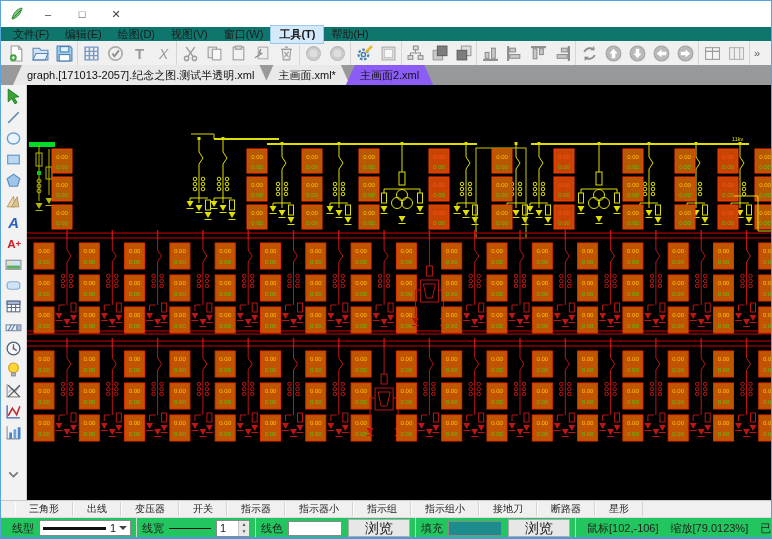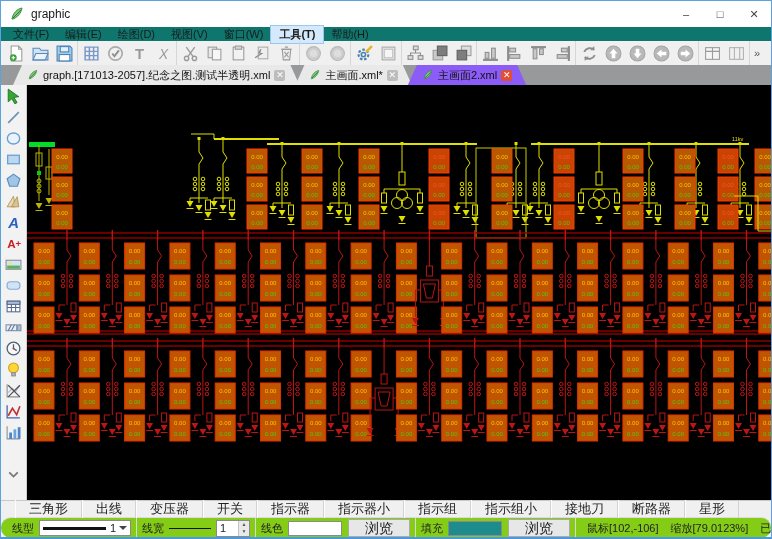--- a/index.html
+++ b/index.html
@@ -16,36 +16,36 @@
   .menu-item.active{background:#d4e9fb;outline:1px solid #9cc7ec;font-weight:bold;}
   
   .toolbar{height:24px;display:flex;align-items:center;background:#f0f0f0;padding-left:2px;}
   .tgroup{display:flex;align-items:center;border-right:1px solid #d6d6d6;padding:0 1px;height:24px;}
   .tgroup:last-child{border-right:none;}
   .tbtn{width:24px;height:22px;display:flex;align-items:center;justify-content:center;background:transparent;border:none;padding:0;}
   .tbtn svg{width:17px;height:17px;}
   .tmore{font-size:11px;color:#555;padding:0 3px;}
   
   .tabstrip{height:20px;background:#97999b;display:flex;align-items:flex-end;padding-left:16px;position:relative;}
-  .dtab{height:20px;display:flex;align-items:center;justify-content:center;gap:4px;background:#e9e9e9;font-size:11px;color:#111;clip-path:polygon(9px 0,calc(100% - 9px) 0,100% 100%,0 100%);padding:0 14px;margin-left:-4px;}
+  .dtab{height:20px;display:flex;align-items:center;justify-content:center;gap:4px;background:#e9e9e9;font-size:11px;color:#111;clip-path:polygon(9px 0,calc(100% - 9px) 0,100% 100%,0 100%);padding:0 14px;margin-left:-4px;flex-direction:column;}
   .dtab.active{background:#8b5cf6;}
   .dtab .dticon{width:12px;height:12px;flex:0 0 auto;}
   .dtab .tclose{width:11px;height:11px;border-radius:2px;background:#bdbdbd;color:#fff;font-size:9px;line-height:11px;text-align:center;flex:0 0 auto;}
   .dtab .tclose.red{background:#e04f33;}
   
   .main{position:relative;height:415px;display:flex;}
   .toolbox{width:28px;background:#f2f2f2;border-right:1px solid #cfcfcf;display:flex;flex-direction:column;align-items:center;padding-top:1px;}
   .xbtn{width:24px;height:21px;display:flex;align-items:center;justify-content:center;background:transparent;border:none;padding:0;}
   .xbtn svg{width:17px;height:17px;}
   .canvas-wrap{flex:1;background:#000;}
   
   .comptabs{height:17px;background:#f0f0f0;border-top:1px solid #c9c9c9;display:flex;align-items:center;padding-left:14px;}
-  .ctab{font-size:13px;color:#222;padding:0 13px;border-right:1px solid #d2d2d2;border-left:1px solid #fdfdfd;white-space:nowrap;}
+  .ctab{font-size:10px;color:#222;padding:0 13px;border-right:1px solid #d2d2d2;border-left:1px solid #fdfdfd;white-space:nowrap;}
   
-  .propbar{height:21px;background:#84cc16;border-top:1px solid #dcdcdc;display:flex;align-items:center;font-size:11px;color:#222;padding-left:6px;border-radius:10px;}
+  .propbar{height:21px;background:#22c55e;border-top:1px solid #dcdcdc;display:flex;align-items:center;font-size:11px;color:#222;padding-left:6px;}
   .pgroup{display:flex;align-items:center;height:21px;padding:0 5px;border-right:1px solid #d8d8d8;}
   .plabel{margin-right:5px;white-space:nowrap;}
   .linetype-box{width:92px;height:16px;background:#fff;border:1px solid #8a8a8a;display:flex;align-items:center;padding:0 3px;}
   .linetype-box .lt-line{flex:1;height:3px;background:#111;margin-right:4px;}
   .lt-arrow{width:0;height:0;border-left:4px solid transparent;border-right:4px solid transparent;border-top:4px solid #444;margin-left:3px;}
   .lw-line{width:42px;height:1px;background:#111;margin-right:5px;}
   .spin{width:34px;height:17px;background:#fff;border:1px solid #8a8a8a;display:flex;align-items:center;}
   .spin .sval{flex:1;padding-left:3px;}
   .spin .sarrows{width:11px;height:100%;display:flex;flex-direction:column;border-left:1px solid #c4c4c4;}
   .spin .sarrows span{flex:1;font-size:5px;line-height:7px;text-align:center;color:#555;background:#e9e9e9;}
@@ -275,21 +275,20 @@
       </symbol>
 </defs>
 </svg>
 
 <div class="window">
 
   <div class="titlebar">
     <svg class="ticon">
         <use href="#i-leaf"></use>
       </svg>
-    <span class="ttext">graphic</span>
     <div class="wctl">–</div>
     <div class="wctl">□</div>
     <div class="wctl">✕</div>
   </div>
 
   <div class="menubar">
       <div class="menu-item">文件(F)</div>
       <div class="menu-item">编辑(E)</div>
       <div class="menu-item">绘图(D)</div>
       <div class="menu-item">视图(V)</div>

